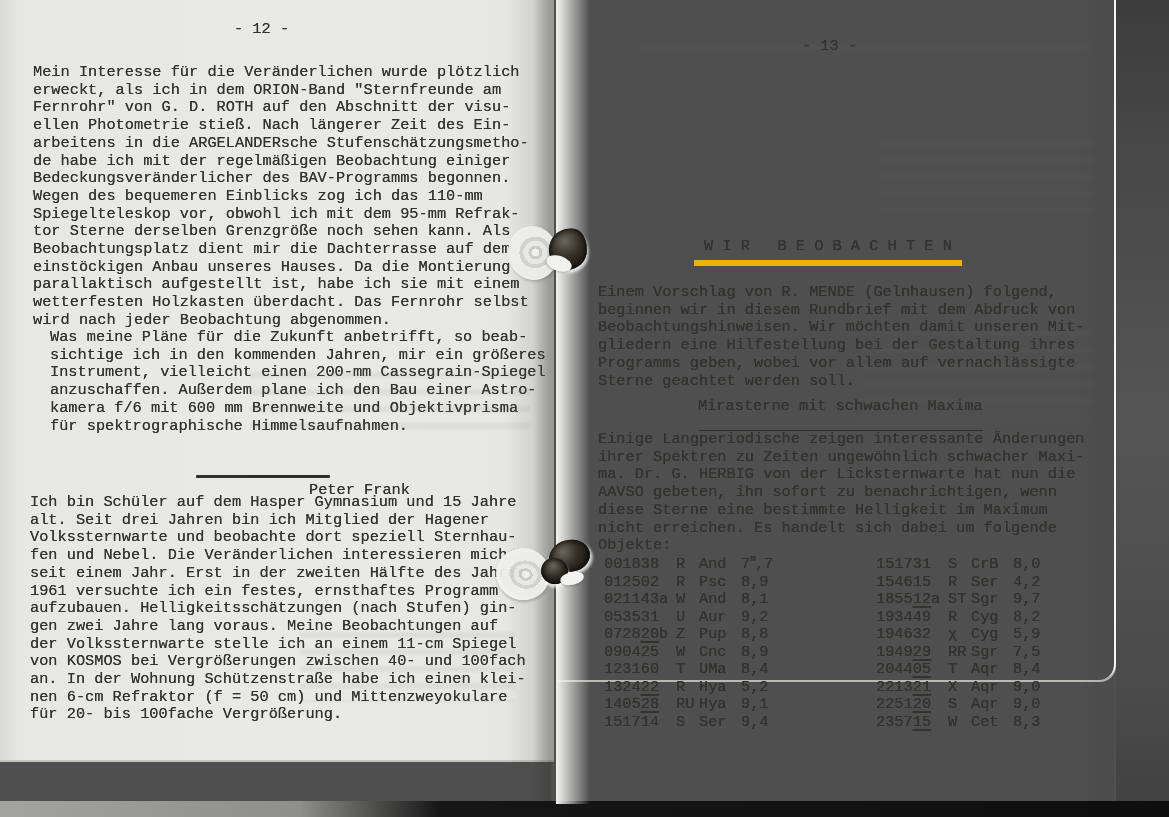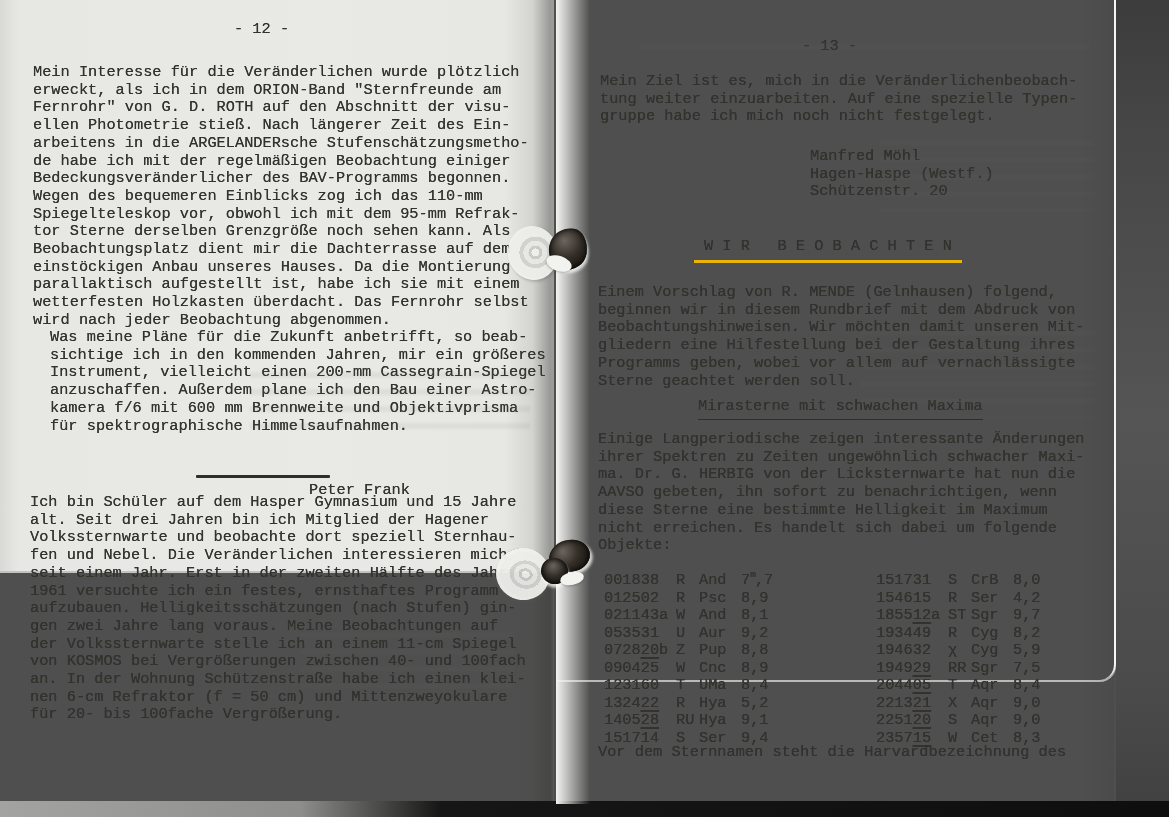--- a/index.html
+++ b/index.html
@@ -5,21 +5,21 @@
   html,body{margin:0;padding:0;background:#303030;}
   .scan{
     position:relative;width:1169px;height:817px;overflow:hidden;
     background:#4f4f4f;
     font-family:"Liberation Mono","DejaVu Sans Mono",monospace;
     color:#33322e;
   }
   
   .page{position:absolute;top:0;}
   .page-left{
-    left:0;width:554px;height:571px;
+    left:0;width:554px;height:760px;
     background:
       linear-gradient(to right, #d9d9d6 0px, #e7e7e4 18px, #e9e9e6 60%,#e6e6e3 100%),
       #e8e8e5;
     box-shadow:0 2px 0 #c2c2bf;
   }
   .page-right{
     left:556px;width:558px;height:680px;
     background:linear-gradient(135deg,#ececе9 0%, #eaeae7 40%, #e7e7e4 100%), #eaeae7;
     border-right:2px solid #f5f5f2;
     border-bottom-right-radius:16px;
@@ -42,34 +42,34 @@
     position:absolute;white-space:pre;
     font-size:15.3px;line-height:17.7px;letter-spacing:0px;
     text-shadow:0 0 0.6px rgba(45,44,40,0.85);
   }
   .pgnum{font-size:15.3px;}
   .sig{}
   .rule{position:absolute;background:#2f2e2a;border-radius:1px;}
   .heading-major{
     position:absolute;font-size:15.3px;line-height:17.7px;white-space:pre;
     text-shadow:0 0 0.6px rgba(45,44,40,0.85);
-    border-bottom:3px solid #eab308;padding:0 10px 4px 10px;
+    border-bottom:6px solid #eab308;padding:0 10px 4px 10px;
   }
   .heading-minor{
     position:absolute;font-size:15.3px;line-height:17.7px;white-space:pre;
     text-shadow:0 0 0.6px rgba(45,44,40,0.85);
-    border-bottom:1.6px solid #2f2e2a;padding-bottom:3px;
+    border-bottom:1.6px solid #2f2e2a;padding-bottom:14px;
   }
   
   .star-table{position:absolute;top:556px;left:0;width:558px;font-size:15.3px;}
   .tgroup{position:absolute;top:0;}
   .tg-left{left:48px;}
   .tg-right{left:320px;}
   .trow{height:17.5px;line-height:17.5px;white-space:pre;text-shadow:0 0 0.6px rgba(45,44,40,0.85);}
-  .td{display:inline-block;width:72px;margin-top:16px;}
+  .td{display:inline-block;width:72px;}
   .tn{display:inline-block;width:23px;}
   .tc{display:inline-block;width:42px;}
   .tm{display:inline-block;}
   .du{text-decoration:underline;text-underline-offset:2.5px;text-decoration-thickness:1.5px;}
   .tm sup{font-size:9.5px;line-height:0;vertical-align:7px;letter-spacing:-1px;}
   
   .swirl{position:absolute;border-radius:50%;opacity:0.95;
     background:repeating-radial-gradient(ellipse at 55% 50%, #f1f1ee 0 4px, #cbcbc8 4px 7px, #e9e9e6 7px 12px, #d2d2cf 12px 16px, #eeeeeb 16px 26px);
     box-shadow:1px 2px 3px rgba(90,90,86,0.35);}
   .hole-dark{position:absolute;
@@ -126,26 +126,20 @@
 von KOSMOS bei Vergrößerungen zwischen 40- und 100fach
 an. In der Wohnung Schützenstraße habe ich einen klei-
 nen 6-cm Refraktor (f = 50 cm) und Mittenzweyokulare
 für 20- bis 100fache Vergrößerung.</div>
     <div class="ghost" style="left:250px;top:372px;width:280px;height:62px;"></div>
     <div class="ghost" style="left:300px;top:632px;width:215px;height:70px;"></div>
   </div>
 
   <div class="page page-right">
     <div class="tw pgnum" style="left:246px;top:38px;">- 13 -</div>
-    <div class="tw" style="left:44px;top:73px;">Mein Ziel ist es, mich in die Veränderlichenbeobach-
-tung weiter einzuarbeiten. Auf eine spezielle Typen-
-gruppe habe ich mich noch nicht festgelegt.</div>
-    <div class="tw" style="left:254px;top:148px;">Manfred Möhl
-Hagen-Haspe (Westf.)
-Schützenstr. 20</div>
     <div class="heading-major" style="left:138px;top:238px;">W I R   B E O B A C H T E N</div>
     <div class="tw" style="left:42px;top:284px;">Einem Vorschlag von R. MENDE (Gelnhausen) folgend,
 beginnen wir in diesem Rundbrief mit dem Abdruck von
 Beobachtungshinweisen. Wir möchten damit unseren Mit-
 gliedern eine Hilfestellung bei der Gestaltung ihres
 Programms geben, wobei vor allem auf vernachlässigte
 Sterne geachtet werden soll.</div>
     <div class="heading-minor" style="left:142px;top:398px;">Mirasterne mit schwachen Maxima</div>
     <div class="tw" style="left:42px;top:431px;">Einige Langperiodische zeigen interessante Änderungen
 ihrer Spektren zu Zeiten ungewöhnlich schwacher Maxi-
@@ -175,21 +169,20 @@
           <div class="trow"><span class="td"><span>193449</span><span class="du"></span><span></span></span><span class="tn">R</span><span class="tc">Cyg</span><span class="tm">8,2</span></div>
           <div class="trow"><span class="td"><span>194632</span><span class="du"></span><span></span></span><span class="tn">χ</span><span class="tc">Cyg</span><span class="tm">5,9</span></div>
           <div class="trow"><span class="td"><span>1949</span><span class="du">29</span><span></span></span><span class="tn">RR</span><span class="tc">Sgr</span><span class="tm">7,5</span></div>
           <div class="trow"><span class="td"><span>2044</span><span class="du">05</span><span></span></span><span class="tn">T</span><span class="tc">Aqr</span><span class="tm">8,4</span></div>
           <div class="trow"><span class="td"><span>2213</span><span class="du">21</span><span></span></span><span class="tn">X</span><span class="tc">Aqr</span><span class="tm">9,0</span></div>
           <div class="trow"><span class="td"><span>2251</span><span class="du">20</span><span></span></span><span class="tn">S</span><span class="tc">Aqr</span><span class="tm">9,0</span></div>
           <div class="trow"><span class="td"><span>2357</span><span class="du">15</span><span></span></span><span class="tn">W</span><span class="tc">Cet</span><span class="tm">8,3</span></div>
         </div>
     </div>
 
-    <div class="tw" style="left:42px;top:744px;">Vor dem Sternnamen steht die Harvardbezeichnung des</div>
 
     <div class="ghost" style="left:84px;top:44px;width:450px;height:17px;"></div>
     <div class="ghost" style="left:324px;top:140px;width:215px;height:72px;"></div>
     <div class="ghost" style="left:304px;top:330px;width:235px;height:88px;"></div>
   </div>
 
   <div class="gutter-shadow"></div>
   <div class="gutter-light"></div>
   <div class="page-right-edge-shade"></div>
 

